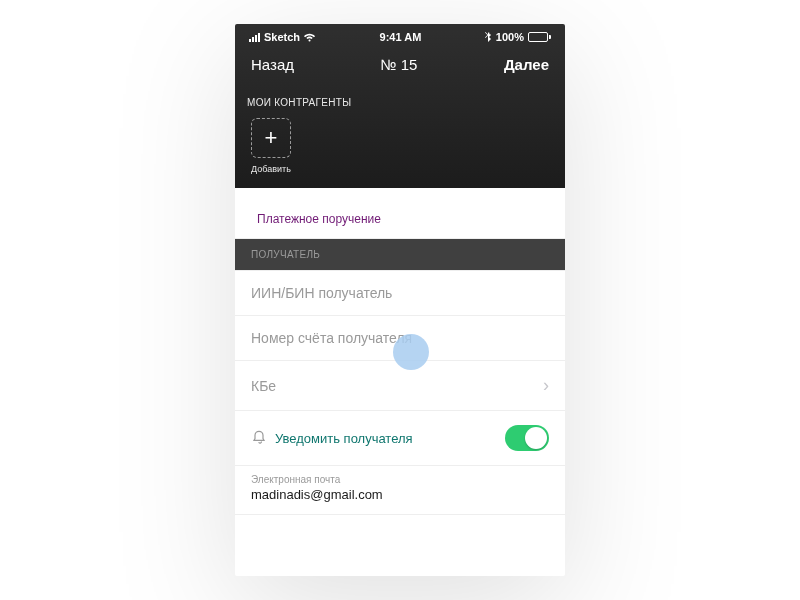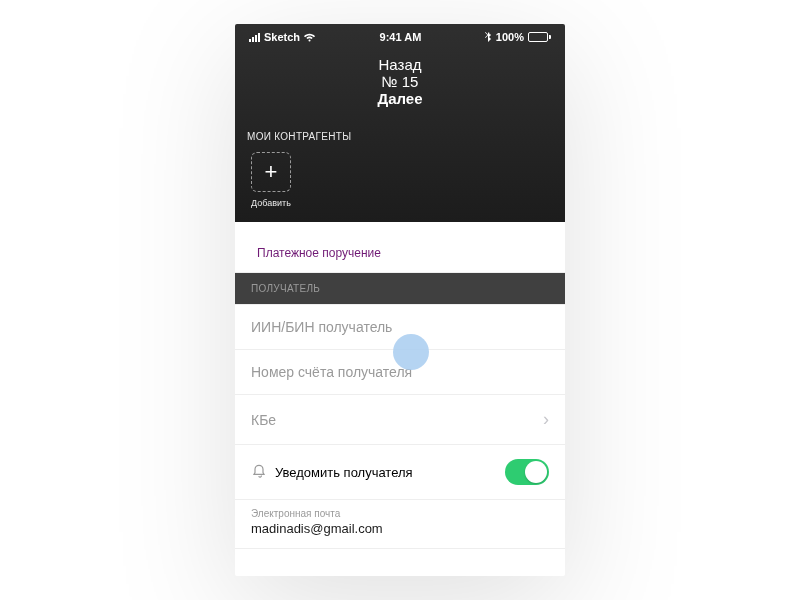--- a/index.html
+++ b/index.html
@@ -97,21 +97,20 @@
       background: #fff;
       margin-left: 1px;
       border-radius: 0 1px 1px 0;
     }
     .nav-bar {
       display: flex;
       justify-content: space-between;
       align-items: center;
       padding: 10px 16px 6px;
       font-size: 15px;
-      flex-direction: column;
     }
     .nav-back { font-weight: 400; }
     .nav-title { font-weight: 500; }
     .nav-next { font-weight: 700; }
     .section-label {
       font-size: 10px;
       font-weight: 500;
       letter-spacing: 0.3px;
       color: rgba(255,255,255,0.9);
       padding: 18px 12px 10px;
@@ -165,21 +164,21 @@
       border-bottom: 1px solid #eee;
       background: #fff;
       display: flex;
       align-items: center;
       justify-content: space-between;
     }
     .field-toggle {
       display: flex;
       align-items: center;
       gap: 8px;
-      color: #000000;
+      color: #0f766e;
       font-size: 13px;
     }
     .bell-icon {
       width: 16px;
       height: 16px;
       display: inline-flex;
       align-items: center;
       justify-content: center;
     }
     .toggle {

